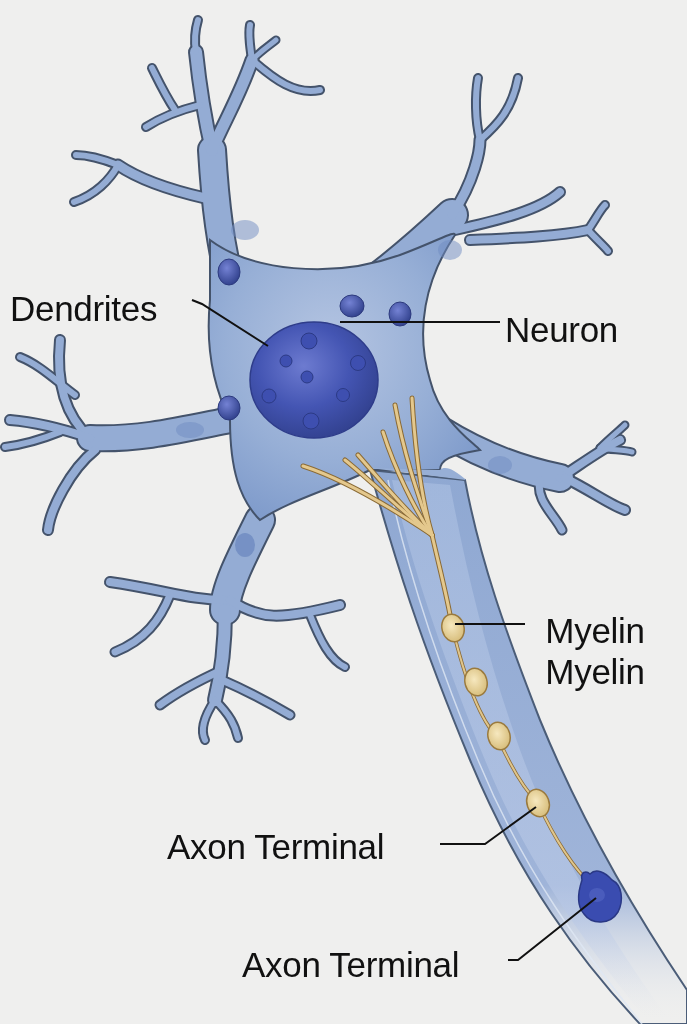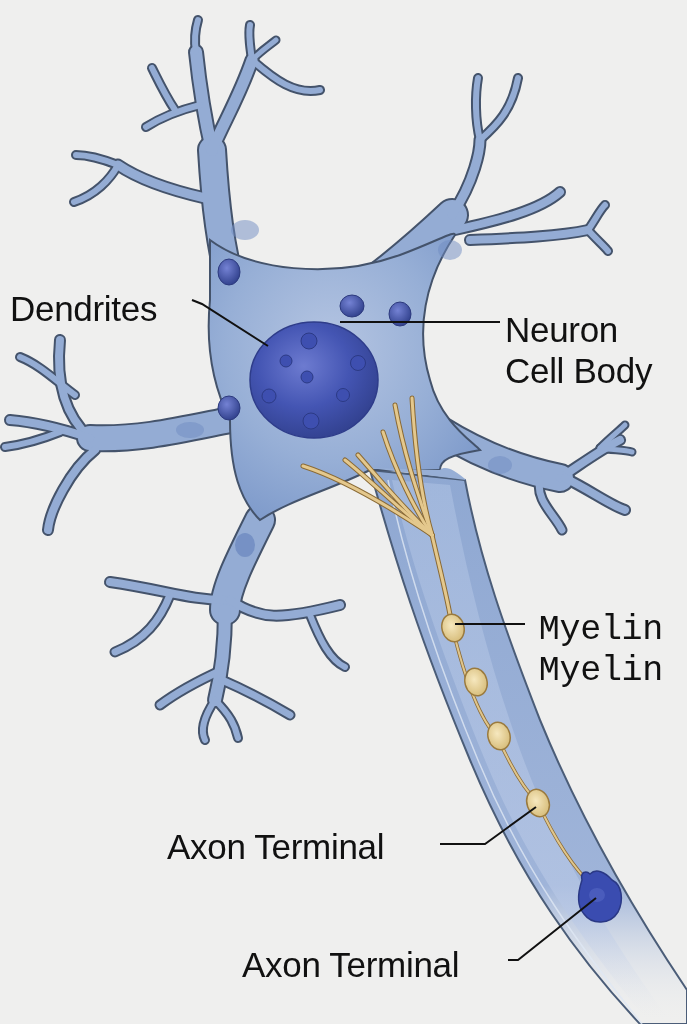--- a/index.html
+++ b/index.html
@@ -2,21 +2,21 @@
 <html><head>
 <meta charset="utf-8">
 <style>
   html, body { margin: 0; padding: 0; background: #efefee; }
   body { width: 687px; height: 1024px; overflow: hidden; position: relative; font-family: "Liberation Sans", sans-serif; }
   #stage { position: absolute; left: 0; top: 0; width: 687px; height: 1024px; }
   .label { position: absolute; color: #111; font-family: "Liberation Sans", sans-serif; font-size: 35px; line-height: 41px; letter-spacing: -0.3px; white-space: nowrap; }
   .label span { display: block; }
   #lbl-dendrites { left: 10px; top: 288px; }
   #lbl-cellbody { left: 511px; top: 309px; text-align: left; width: 160px; margin-left: -6px; }
-  #lbl-myelin { left: 527px; top: 610px; text-align: right; width: 136px; font-family: Liberation Mono, monospace; }
+  #lbl-myelin { left: 527px; top: 610px; text-align: center; width: 136px; }
   #lbl-axon1 { left: 167px; top: 826px; }
   #lbl-axon2 { left: 242px; top: 944px; }
 </style>
 </head>
 <body>
 
 <svg id="stage" viewBox="0 0 687 1024" xmlns="http://www.w3.org/2000/svg">
   <defs>
     <radialGradient id="cyto" cx="45%" cy="40%" r="65%">
       <stop offset="0%" stop-color="#b5c5e2"></stop>
@@ -236,21 +236,20 @@
     <path d="M440 844 L485 844 L536 807"></path>
     <path d="M508 960 L518 960 L596 898"></path>
   </g>
 </svg>
 
 <div class="label" id="lbl-dendrites">
   <span>Dendrites</span>
 </div>
 <div class="label" id="lbl-cellbody">
   <span>Neuron</span>
-  <span>Cell Body</span>
 </div>
 <div class="label" id="lbl-myelin">
   <span>Myelin</span>
   <span>Myelin</span>
 </div>
 <div class="label" id="lbl-axon1">
   <span>Axon Terminal</span>
 </div>
 <div class="label" id="lbl-axon2">
   <span>Axon Terminal</span>

